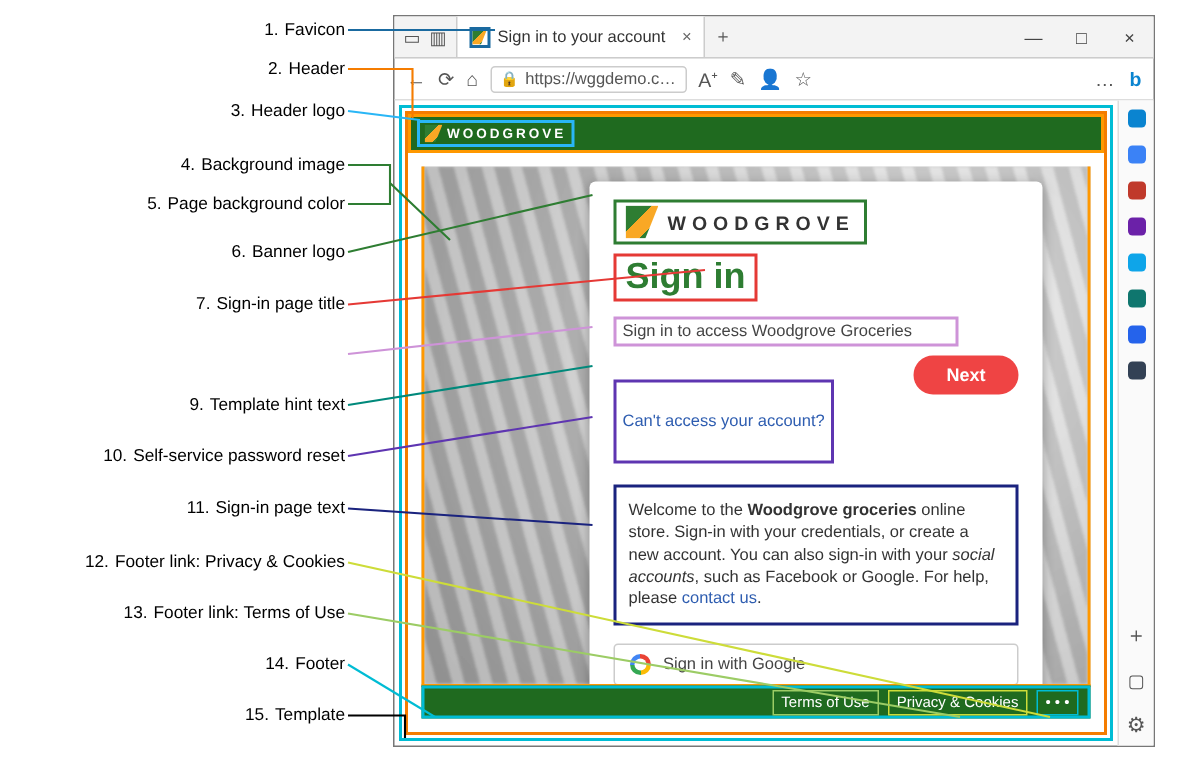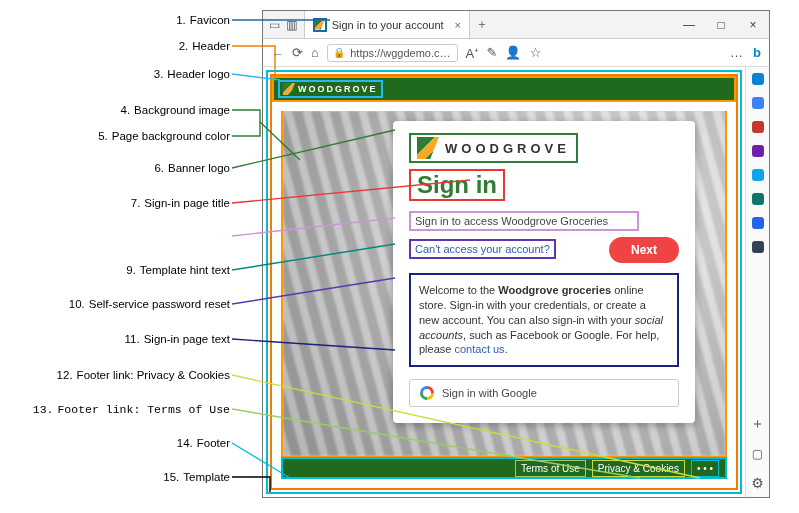--- a/index.html
+++ b/index.html
@@ -50,21 +50,21 @@
   .banner-box { border:2px solid #2e7d32; display:inline-block; padding:2px 6px; }
   .banner-inner { display:flex; align-items:center; gap:6px; }
   .banner-logo { width:22px; height:22px; background: linear-gradient(135deg,#2e7d32 40%,#f9a825 40% 70%,#2e7d32 70%); clip-path: polygon(0 0,100% 0,60% 100%,0 100%); }
   .banner-text { font-size:13px; letter-spacing:4px; color:#333; font-weight:600; }
   .title-box { border:2px solid #e53935; display:inline-block; margin-top:6px; padding:0 6px; }
   .title-box span { color:#2e7d32; font-size:24px; font-weight:600; }
   .desc-box { border:2px solid #ce93d8; margin-top:10px; padding:2px 4px; font-size:11px; color:#444; display:inline-block; min-width:230px; }
   .input-row { margin-top:8px; }
   .input-chip { border:2px solid #00897b; display:inline-block; padding:2px 4px; font-size:11px; color:#888; }
   .underline { border-bottom:1px solid #999; display:block; width:240px; height:4px; }
-  .sspr-box { border:2px solid #5e35b1; display:inline-block; margin-top:8px; padding:2px 4px; font-size:11px; color:#2e5db0; }
+  .sspr-box { border:2px solid #5e35b1; display:inline-block; margin-top:22px; padding:20px 4px; font-size:11px; color:#2e5db0; }
   .next-btn { float:right; margin-top:6px; background:#ef4444; color:#fff; border:none; border-radius:18px; padding:6px 22px; font-size:12px; font-weight:600; }
   .page-text-box { clear:both; border:2px solid #1a237e; margin-top:14px; padding:8px; font-size:11px; color:#333; line-height:1.35; }
   .page-text-box a { color:#2e5db0; text-decoration:none; }
   .idp-btn { margin-top:12px; margin-bottom:2px; display:flex; align-items:center; gap:8px; border:1px solid #ccc; border-radius:3px; padding:6px 10px; font-size:11px; color:#444; background:#fff; }
   .g-icon { width:14px; height:14px; border-radius:50%; background: conic-gradient(#ea4335 0 25%, #fbbc05 25% 50%, #34a853 50% 75%, #4285f4 75% 100%); position:relative; }
   .g-icon::after { content:""; position:absolute; inset:3px; background:#fff; border-radius:50%; }
 
   .page-footer { position:absolute; left:9px; right:9px; bottom:9px; height:22px; background:#1f6a1f; border:2px solid #00bcd4; display:flex; justify-content:flex-end; gap:6px; padding:2px 6px; align-items:center; }
   .flink { border:1px solid #00bcd4; color:#fff; font-size:10px; padding:2px 5px; }
   .flink.tou { border-color:#9ccc65; }
@@ -84,21 +84,21 @@
     <div class="annot" style="top:40px; right:10px;margin-left:20px;"><span class="num">2.</span><span>Header</span></div>
     <div class="annot" style="top:68px; right:10px;"><span class="num">3.</span><span>Header logo</span></div>
     <div class="annot" style="top:104px; right:10px;"><span class="num">4.</span><span>Background image</span></div>
     <div class="annot" style="top:130px; right:10px;"><span class="num">5.</span><span>Page background color</span></div>
     <div class="annot" style="top:162px; right:10px;"><span class="num">6.</span><span>Banner logo</span></div>
     <div class="annot" style="top:197px; right:10px;"><span class="num">7.</span><span>Sign-in page title</span></div>
     <div class="annot" style="top:264px; right:10px;"><span class="num">9.</span><span>Template hint text</span></div>
     <div class="annot" style="top:298px; right:10px;"><span class="num">10.</span><span>Self-service password reset</span></div>
     <div class="annot" style="top:333px; right:10px;"><span class="num">11.</span><span>Sign-in page text</span></div>
     <div class="annot" style="top:369px; right:10px;"><span class="num">12.</span><span>Footer link: Privacy &amp; Cookies</span></div>
-    <div class="annot" style="top:403px; right:10px;font-family:Liberation Mono, monospace;"><span class="num">13.</span><span>Footer link: Terms of Use</span></div>
+    <div class="annot" style="top:403px; right:10px;"><span class="num">13.</span><span>Footer link: Terms of Use</span></div>
     <div class="annot" style="top:437px; right:10px;"><span class="num">14.</span><span>Footer</span></div>
     <div class="annot" style="top:471px; right:10px;"><span class="num">15.</span><span>Template</span></div>
   </div>
 
   <div class="browser">
     <div class="browser-top">
       <div class="tab-tools">
         <span>▭</span>
         <span>▥</span>
       </div>

